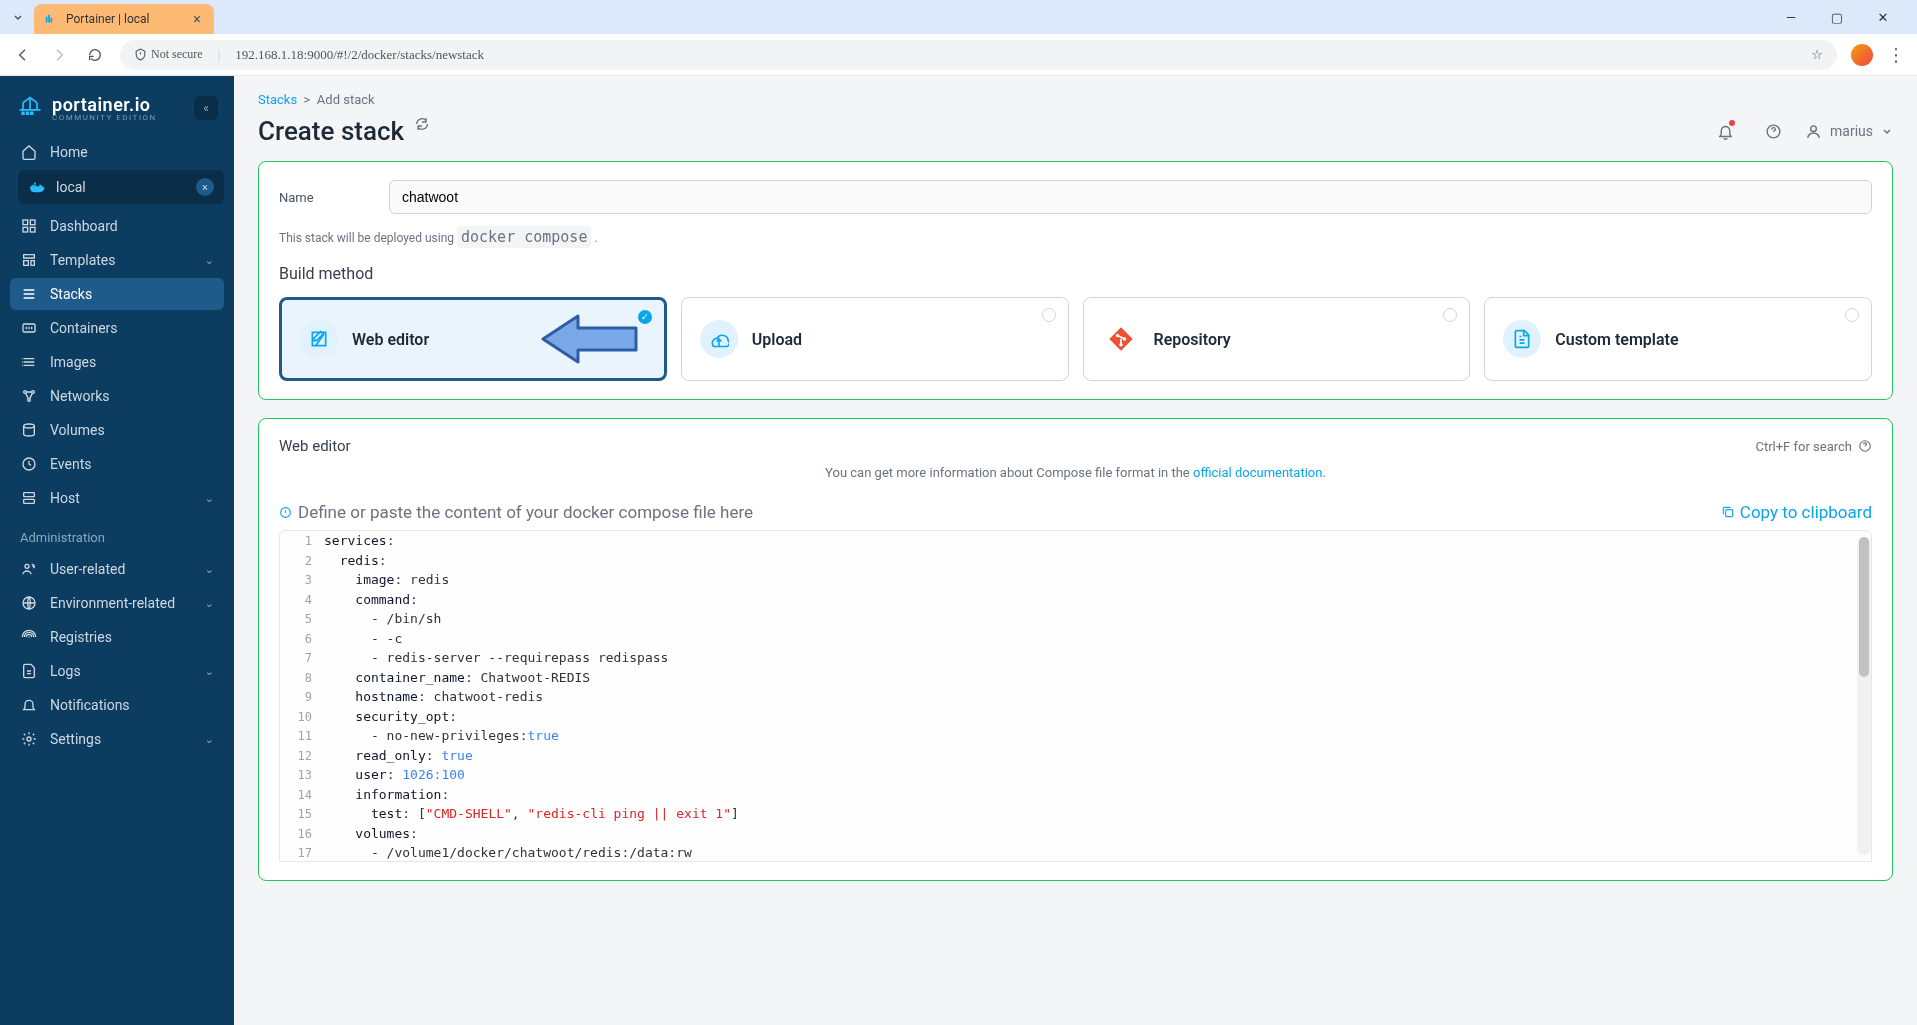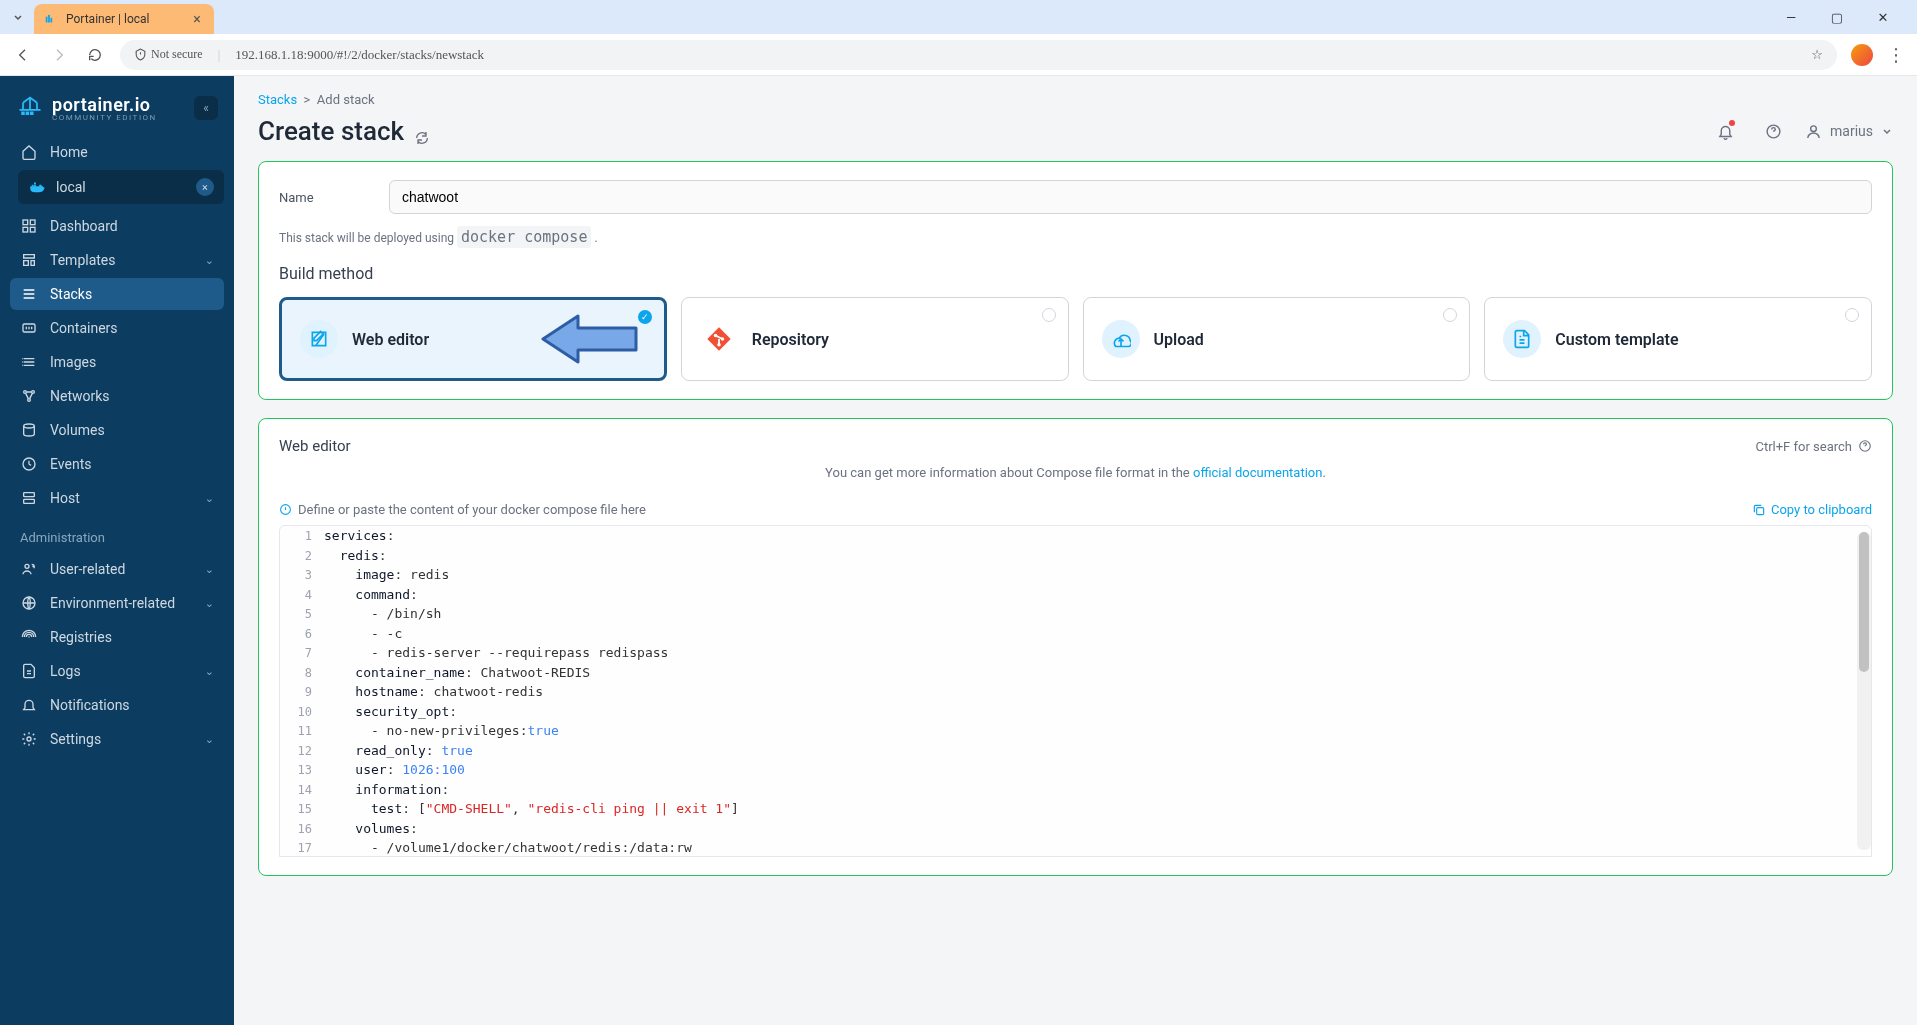--- a/index.html
+++ b/index.html
@@ -44,21 +44,21 @@
 .env-badge .close-x { margin-left: auto; background: #1e5b8a; width: 18px; height: 18px; border-radius: 50%; display: flex; align-items: center; justify-content: center; font-size: 11px;}
 
 .section-label { font-size: 13px; color: #8aa7bb; padding: 14px 10px 8px 10px; }
 
 
 .main { flex: 1; background: #f4f5f7; overflow-y: auto; }
 .content { padding: 16px 24px; }
 .breadcrumb { font-size: 13px; color: #6b7280; margin-bottom: 8px; }
 .breadcrumb a { color: #0ba5ec; text-decoration: none; }
 .page-header { display: flex; align-items: center; margin-bottom: 14px; }
-.page-title { font-size: 26px; font-weight: 500; color: #1f2937; display: flex; align-items: flex-end; gap: 10px;}
+.page-title { font-size: 26px; font-weight: 500; color: #1f2937; display: flex; align-items: flex-start; gap: 10px;}
 .header-actions { margin-left: auto; display: flex; align-items: center; gap: 16px; color: #6b7280; font-size: 14px;}
 .header-actions .icon-circle { width: 32px; height: 32px; display:flex; align-items:center; justify-content:center; border-radius:50%; }
 .header-actions .bell-wrap { position:relative; }
 .header-actions .bell-dot { position:absolute; top:5px; right:6px; width:6px; height:6px; border-radius:50%; background:#ef4444;}
 
 .card { background: #fff; border: 1px solid #22c55e; border-radius: 8px; padding: 18px 20px; margin-bottom: 18px;}
 .form-row { display: flex; align-items: center; gap: 20px; margin-bottom: 14px; }
 .form-label { width: 90px; font-size: 13px; color: #4b5563; }
 .form-input { flex: 1; border: 1px solid #d1d5db; border-radius: 6px; padding: 8px 12px; font-size: 14px; background: #fafafa; }
 .hint-text { font-size: 12px; color: #6b7280; }
@@ -75,21 +75,21 @@
 .build-opt.selected .radio { border: none; background: #0ba5ec; display:flex; align-items:center; justify-content:center; color:#fff; font-size:9px;}
 
 .arrow-annotation { position: absolute; right: 26px; top: 50%; transform: translateY(-50%);}
 
 .editor-header { display: flex; align-items: center; margin-bottom: 10px;}
 .editor-title { font-size: 15px; color: #374151; }
 .editor-help { margin-left: auto; font-size: 13px; color: #6b7280; display:flex; align-items:center; gap:6px;}
 .editor-sub { font-size: 13px; color: #6b7280; margin-bottom: 14px; text-align: center;}
 .editor-sub a { color: #0ba5ec; text-decoration: none; }
 
-.editor-toolbar { display: flex; align-items: center; padding: 8px 0; font-size: 13px; color: #6b7280;}
+.editor-toolbar { display: flex; align-items: center; padding: 8px 0; font-size: 17px; color: #6b7280;}
 .editor-toolbar .copy-link { margin-left: auto; color: #0ba5ec; display:flex; align-items:center; gap:5px;}
 
 .code-editor { border: 1px solid #e5e7eb; border-radius: 6px 6px 0 0; font-family: Consolas, Monaco, monospace; font-size: 13px; background: #fefefe; position: relative;}
 .code-scroll { max-height: 330px; overflow-y: auto; }
 .code-line { display: flex; line-height: 1.5; min-height: 19px;}
 .gutter { width: 44px; text-align: right; padding-right: 12px; color: #9ca3af; user-select: none; flex-shrink:0; padding-top: 1px; font-size:12px;}
 .code-content { flex: 1; white-space: pre; color: #333; }
 .tok-key { color: #0f172a; }
 .tok-str { color: #dc2626; }
 .tok-bool { color: #3b82f6; }
@@ -409,44 +409,44 @@
             </div>
             <div class="opt-label">Web editor</div>
             <div class="radio">✓</div>
             <div class="arrow-annotation">
               <svg width="100" height="50" viewBox="0 0 100 50">
                   <path d="M98 14 L40 14 L40 2 L5 25 L40 48 L40 36 L98 36 Z" fill="#79a8e8" stroke="#2c5da5" stroke-width="3" stroke-linejoin="round"></path>
                 </svg>
             </div>
           </div>
           <div class="build-opt">
+            <div class="opt-icon" style="background:#e0f2fe;color:#0ba5ec;">
+              <svg width="20" height="20" viewBox="0 0 24 24">
+                  <path d="M4 17a6 6 0 016-6 7 7 0 0113 3 4 4 0 01-2 7H6a5 5 0 01-2-4zM12 12v8m-3-5l3-3 3 3" stroke="currentColor" stroke-width="2" fill="none"></path>
+                </svg>
+            </div>
+            <div class="opt-label">Upload</div>
+            <div class="radio"></div>
+          </div>
+          <div class="build-opt">
             <div class="opt-icon" style="color:#f05033;">
               <svg width="28" height="28" viewBox="0 0 24 24">
                   <path d="M12 2l10 10-10 10L2 12 12 2z" fill="currentColor"></path>
                   <circle cx="9" cy="9" r="1.5" fill="#fff"></circle>
                   <circle cx="15" cy="12" r="1.5" fill="#fff"></circle>
                   <circle cx="12" cy="17" r="1.5" fill="#fff"></circle>
                   <path d="M9 9l6 3M12 12v5" stroke="#fff" stroke-width="1.5"></path>
                 </svg>
             </div>
             <div class="opt-label">Repository</div>
             <div class="radio"></div>
           </div>
           <div class="build-opt">
             <div class="opt-icon" style="background:#e0f2fe;color:#0ba5ec;">
               <svg width="20" height="20" viewBox="0 0 24 24">
-                  <path d="M4 17a6 6 0 016-6 7 7 0 0113 3 4 4 0 01-2 7H6a5 5 0 01-2-4zM12 12v8m-3-5l3-3 3 3" stroke="currentColor" stroke-width="2" fill="none"></path>
-                </svg>
-            </div>
-            <div class="opt-label">Upload</div>
-            <div class="radio"></div>
-          </div>
-          <div class="build-opt">
-            <div class="opt-icon" style="background:#e0f2fe;color:#0ba5ec;">
-              <svg width="20" height="20" viewBox="0 0 24 24">
                   <path d="M6 2h9l5 5v13a2 2 0 01-2 2H6a2 2 0 01-2-2V4a2 2 0 012-2zM14 2v6h6M9 13h6M9 17h6M9 9h2" stroke="currentColor" stroke-width="2" fill="none"></path>
                 </svg>
             </div>
             <div class="opt-label">Custom template</div>
             <div class="radio"></div>
           </div>
         </div>
       </div>
 
       <div class="card">

